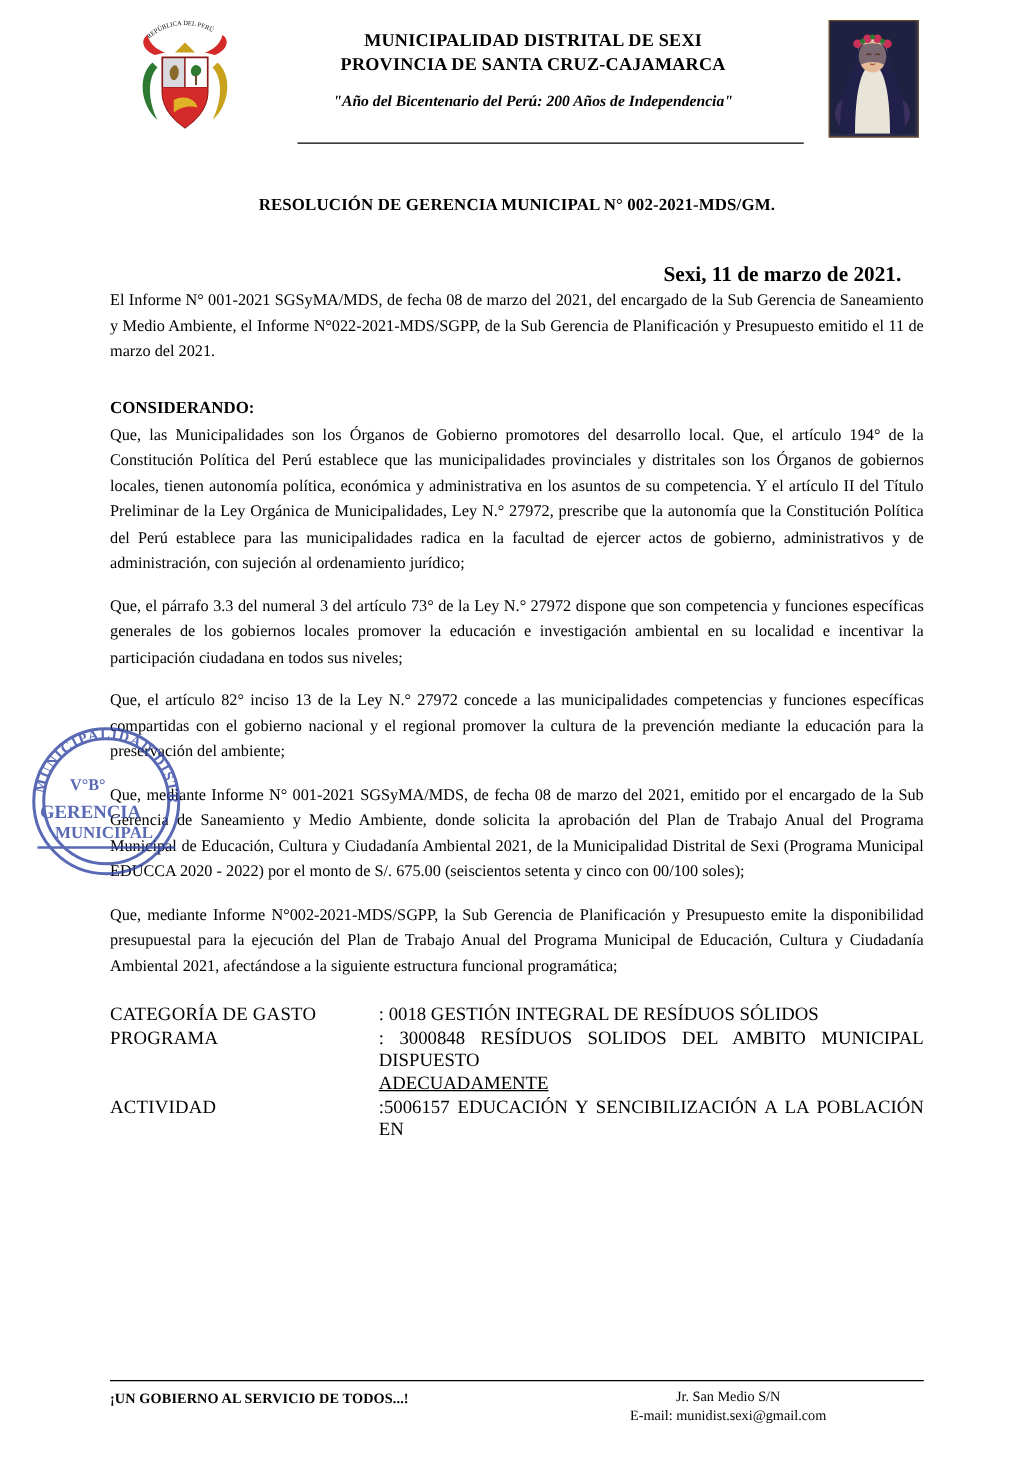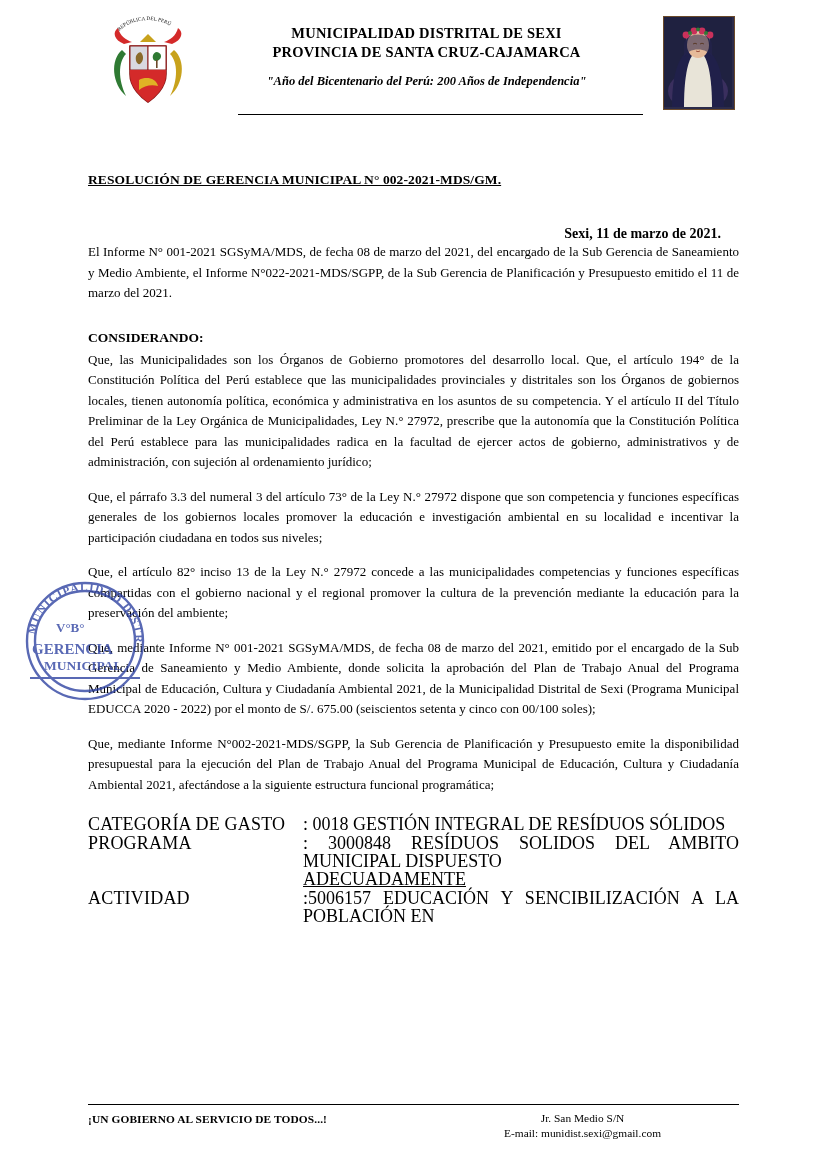--- a/index.html
+++ b/index.html
@@ -71,53 +71,52 @@
   .header-rule {
     position: absolute;
     left: 150px;
     right: 96px;
     top: 104px;
     border-bottom: 1.6px solid #000;
   }
 
   
   .doc-title {
-    text-align: left;
-    margin-top: 44px;
+    text-align: center;
+    margin-top: 28px;
     font-size: 13.5px;
     font-weight: bold;
-    text-decoration: underline;
     letter-spacing: .1px;
   }
 
   .place-date {
     text-align: right;
     font-weight: bold;
-    font-size: 14px;
+    font-size: 17px;
     margin-top: 38px;
     padding-right: 18px;
   }
 
   .section-head {
     font-weight: bold;
     font-size: 13.5px;
     margin-top: 26px;
     margin-bottom: 4px;
   }
   p.body {
     font-size: 13px;
     text-align: justify;
     line-height: 20.5px;
     margin: 0 0 14px 0;
   }
 
   
   .struct {
     margin-top: 20px;
-    font-size: 18px;
+    font-size: 15px;
     line-height: 18px;
   }
   .struct-row {
     display: flex;
     align-items: flex-start;
     margin-bottom: 1px;
   }
   .struct-label {
     width: 215px;
     flex: 0 0 215px;

